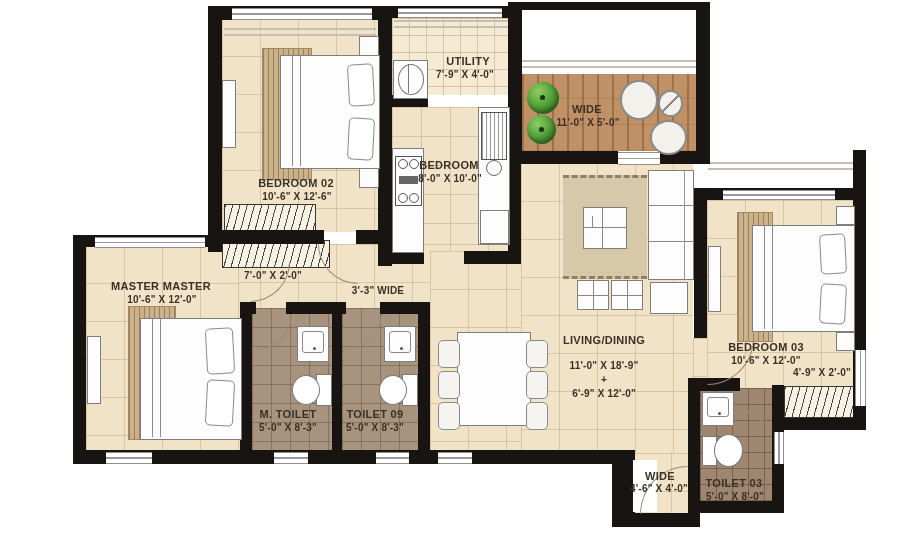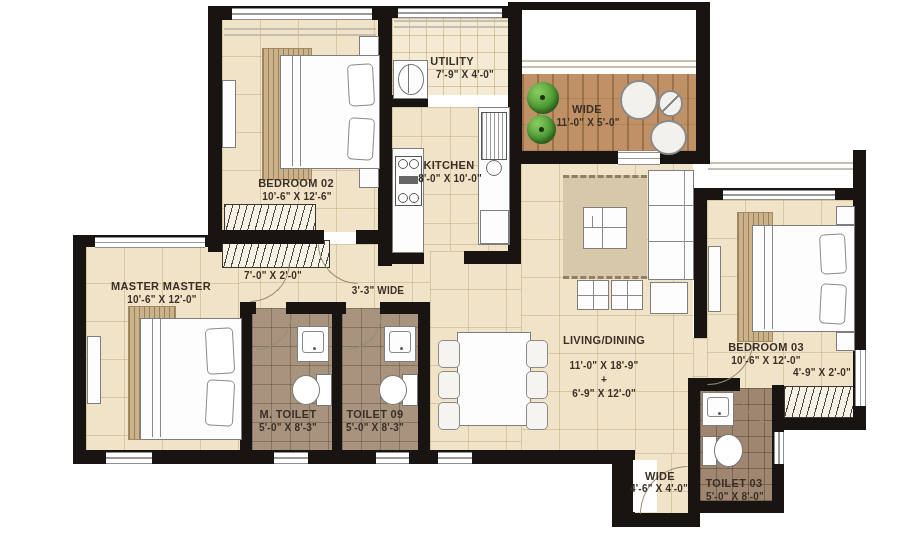--- a/index.html
+++ b/index.html
@@ -244,27 +244,27 @@
   <div class="chair" style="left:438px;top:340px;width:20px;height:26px"></div>
   <div class="chair" style="left:438px;top:371px;width:20px;height:26px"></div>
   <div class="chair" style="left:438px;top:402px;width:20px;height:26px"></div>
   <div class="chair" style="left:526px;top:340px;width:20px;height:26px"></div>
   <div class="chair" style="left:526px;top:371px;width:20px;height:26px"></div>
   <div class="chair" style="left:526px;top:402px;width:20px;height:26px"></div>
 
   <div class="lbl" style="left:296px;top:177px">BEDROOM 02</div>
   <div class="lbl dim" style="left:297px;top:191px">10'-6" X 12'-6"</div>
 
-  <div class="lbl" style="left:452px;top:55px">UTILITY</div>
+  <div class="lbl" style="left:468px;top:55px">UTILITY</div>
   <div class="lbl dim" style="left:465px;top:69px">7'-9" X 4'-0"</div>
 
   <div class="lbl" style="left:587px;top:103px">WIDE</div>
   <div class="lbl dim" style="left:588px;top:117px">11'-0" X 5'-0"</div>
 
-  <div class="lbl" style="left:449px;top:159px">KITCHEN</div>
+  <div class="lbl" style="left:449px;top:159px">BEDROOM</div>
   <div class="lbl dim" style="left:450px;top:173px">8'-0" X 10'-0"</div>
 
   <div class="lbl" style="left:161px;top:280px">MASTER MASTER</div>
   <div class="lbl dim" style="left:162px;top:294px">10'-6" X 12'-0"</div>
 
   <div class="lbl" style="left:288px;top:408px">M. TOILET</div>
   <div class="lbl dim" style="left:288px;top:422px">5'-0" X 8'-3"</div>
 
   <div class="lbl" style="left:375px;top:408px">TOILET 09</div>
   <div class="lbl dim" style="left:375px;top:422px">5'-0" X 8'-3"</div>

